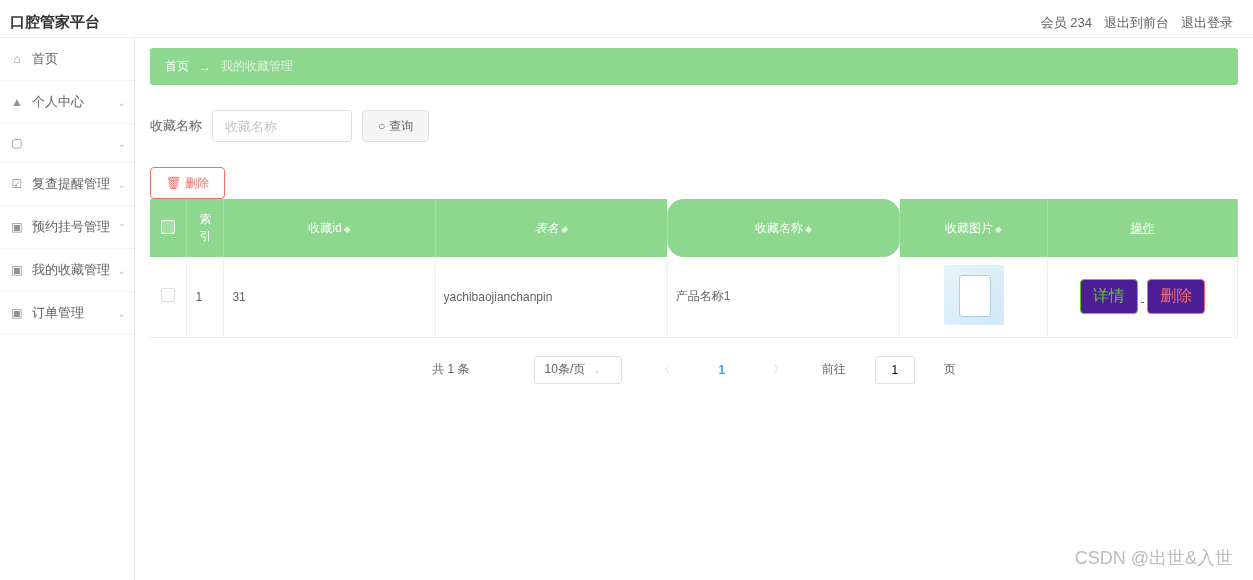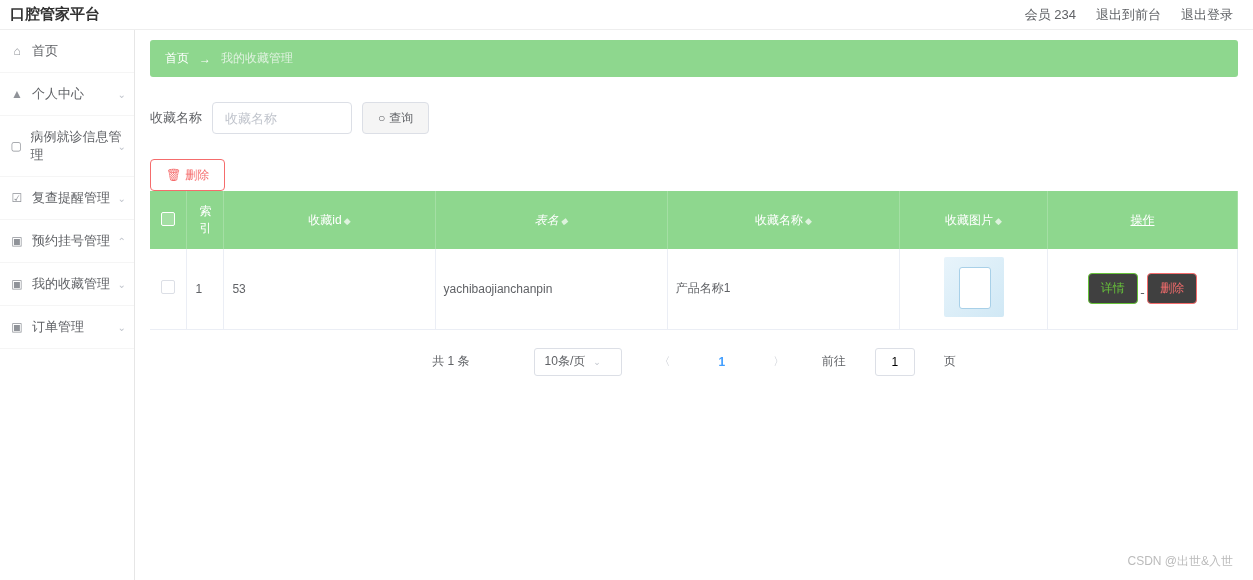--- a/index.html
+++ b/index.html
@@ -1,20 +1,20 @@
 <!DOCTYPE html>
 <html><head>
   <meta charset="utf-8">
   <style>
     * { margin: 0; padding: 0; box-sizing: border-box; }
     body { font-family: "Microsoft YaHei", Arial, sans-serif; font-size: 13px; color: #606266; background: #fff; }
     
-    .header { height: 30px; display: flex; align-items: center; justify-content: space-between; padding: 0 20px 0 10px; border-bottom: 1px solid #eee; }
+    .header { height: 30px; display: flex; align-items: center; justify-content: space-between; padding: 0 20px 0 10px; border-bottom: 1px solid #eee; margin-top: 8px; }
     .header-title { font-weight: bold; font-size: 15px; color: #333; }
-    .header-right { display: flex; align-items: center; gap: 20px; font-size: 13px; color: #606266; }
+    .header-right { display: flex; align-items: center; gap: 12px; font-size: 13px; color: #606266; }
     .header-right span { cursor: pointer; }
     
     .container { display: flex; height: calc(100vh - 30px); }
     
     .sidebar { width: 135px; background: #fff; border-right: 1px solid #e6e6e6; overflow-y: auto; }
     .menu-item { display: flex; align-items: center; padding: 12px 10px; font-size: 13px; color: #606266; cursor: pointer; border-bottom: 1px solid #f5f5f5; position: relative; }
     .menu-item .icon { width: 14px; height: 14px; margin-right: 8px; display: inline-flex; align-items: center; justify-content: center; color: #909399; font-size: 12px; }
     .menu-item .arrow { position: absolute; right: 8px; color: #c0c4cc; font-size: 10px; }
     .submenu-item { padding: 10px 10px 10px 24px; font-size: 12px; color: #606266; cursor: pointer; }
     
@@ -34,38 +34,38 @@
     .table { width: 100%; border-collapse: collapse; }
     .table thead th { background: #8ed78e; color: #fff; font-weight: normal; font-size: 12px; padding: 12px 8px; text-align: center; border-right: 1px solid rgba(255,255,255,0.2); }
     .table thead th .sort { opacity: 0.7; font-size: 9px; margin-left: 2px; }
     .table tbody td { padding: 8px; font-size: 12px; color: #606266; border-bottom: 1px solid #ebeef5; border-right: 1px solid #ebeef5; text-align: left; vertical-align: middle; }
     .table tbody tr { height: 80px; }
     .checkbox { width: 14px; height: 14px; border: 1px solid #dcdfe6; border-radius: 2px; display: inline-block; cursor: pointer; }
     .checkbox.header-cb { border-color: #fff; background: rgba(255,255,255,0.2); }
     .product-img { width: 60px; height: 60px; background: linear-gradient(135deg,#e8f4fb,#d0e8f5); display: inline-block; border-radius: 2px; position: relative; }
     .product-img::after { content: ''; position: absolute; left: 15px; top: 10px; width: 30px; height: 40px; background: #fff; border: 1px solid #a8d0e8; border-radius: 3px; }
     
-    .action-btn { padding: 6px 12px; border-radius: 4px; font-size: 12px; cursor: pointer; background: #404040; margin: 0 3px; }
+    .action-btn { padding: 6px 12px; border-radius: 4px; font-size: 16px; cursor: pointer; background: #4c1d95; margin: 0 3px; }
     .action-detail { border: 1px solid #67c23a; color: #67c23a; }
     .action-delete { border: 1px solid #f56c6c; color: #f56c6c; }
     
     .pagination { display: flex; align-items: center; justify-content: center; gap: 29px; margin-top: 18px; font-size: 12px; color: #606266; }
     .page-select { height: 28px; padding: 0 20px 0 10px; border: 1px solid #dcdfe6; border-radius: 3px; font-size: 12px; background: #fff; color: #606266; position: relative; display: inline-flex; align-items: center; margin-left: 35px; }
     .page-select .arrow-down { margin-left: 8px; font-size: 9px; color: #c0c4cc; }
     .page-nav { width: 28px; height: 28px; display: inline-flex; align-items: center; justify-content: center; color: #c0c4cc; cursor: pointer; font-size: 11px; }
     .page-num { width: 28px; height: 28px; display: inline-flex; align-items: center; justify-content: center; color: #409eff; cursor: pointer; font-weight: bold; }
     .page-input { width: 40px; height: 28px; border: 1px solid #dcdfe6; border-radius: 3px; text-align: center; font-size: 12px; }
     
-    .watermark { position: fixed; bottom: 10px; right: 20px; font-size: 12px; color: #bbb; margin-top: 40px; }
+    .watermark { position: fixed; bottom: 10px; right: 20px; font-size: 18px; color: #bbb; margin-top: 40px; }
     
     .col-cb { width: 35px; text-align: center !important; }
     .col-idx { width: 35px; }
     .col-id { width: 200px; }
     .col-table { width: 220px; font-style: italic; }
-    .col-name { width: 220px; }
+    .col-name { width: 220px; border-radius: 17px; }
     .col-img { width: 140px; text-align: center !important; }
     .col-op { width: 180px; text-align: center !important; text-decoration: underline; }
   </style>
 </head>
 <body>
 
 <div class="header">
   <div class="header-title">口腔管家平台</div>
   <div class="header-right">
     <span>会员 234</span>
@@ -80,21 +80,20 @@
       <span class="icon">⌂</span>
       <span>首页</span>
     </div>
     <div class="menu-item">
       <span class="icon">▲</span>
       <span>个人中心</span>
       <span class="arrow">⌄</span>
     </div>
     <div class="menu-item">
       <span class="icon">▢</span>
-      <span>病例就诊信息管理</span>
       <span class="arrow">⌄</span>
     </div>
     <div class="menu-item">
       <span class="icon">☑</span>
       <span>复查提醒管理</span>
       <span class="arrow">⌄</span>
     </div>
     <div class="menu-item">
       <span class="icon">▣</span>
       <span>预约挂号管理</span>
@@ -144,21 +143,21 @@
           <th class="col-table"><span>表名</span><span class="sort">◆</span></th>
           <th class="col-name"><span>收藏名称</span><span class="sort">◆</span></th>
           <th class="col-img"><span>收藏图片</span><span class="sort">◆</span></th>
           <th class="col-op">操作</th>
         </tr>
       </thead>
       <tbody>
         <tr>
           <td class="col-cb"><span class="checkbox"></span></td>
           <td>1</td>
-          <td>53</td>
+          <td>31</td>
           <td>yachibaojianchanpin</td>
           <td>产品名称1</td>
           <td class="col-img"><span class="product-img"></span></td>
           <td class="col-op">
             <button class="action-btn action-detail">详情</button>
             <button class="action-btn action-delete">删除</button>
           </td>
         </tr>
       </tbody>
     </table>

